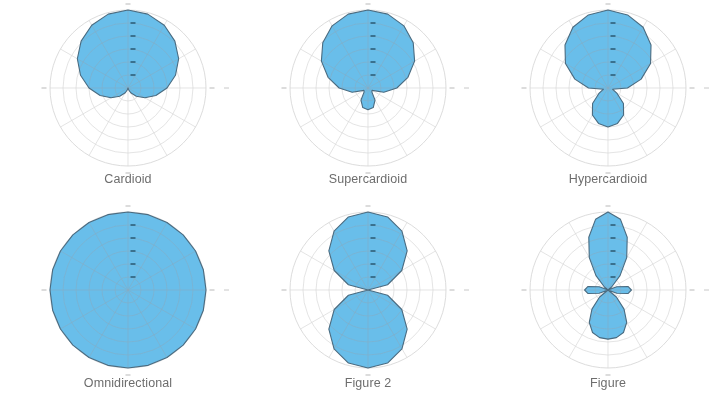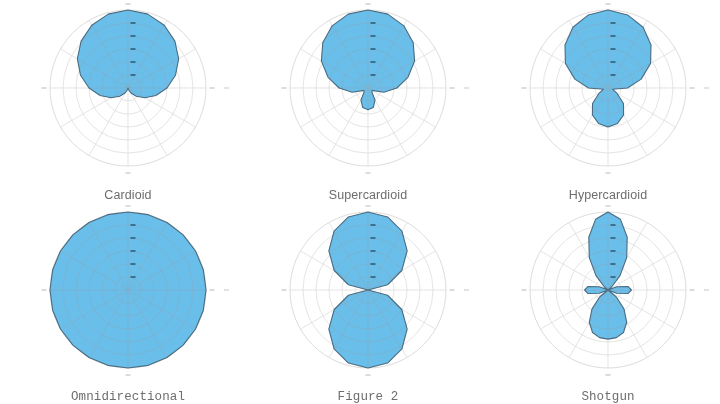--- a/index.html
+++ b/index.html
@@ -10,37 +10,37 @@
   }
   #figure{
     position:relative;width:720px;height:404px;
     display:grid;
     grid-template-columns:repeat(3,1fr);
     grid-template-rows:repeat(2,1fr);
   }
   .cell{
     position:relative;
     display:flex;flex-direction:column;
-    align-items:center;justify-content:space-between;margin-left:16px;
+    align-items:center;justify-content:flex-start;margin-left:16px;
   }
   .plotwrap{
     position:relative;
     width:190px;height:172px;
     margin-top:2px;
   }
   .plotwrap svg{display:block;overflow:visible;}
   .cap{
     font-size:12.5px;
     color:#6d6d6d;
     letter-spacing:.1px;
     white-space:nowrap;
     margin-top:-2px;
   }
   
-  .row2 .cap{margin-top:0px;font-family:Liberation Mono, monospace;}
+  .row2 .cap{margin-top:0px;}
 </style>
 </head>
 <body>
 
 <div id="figure">
 
   <div class="cell">
     <div class="plotwrap">
       <svg viewBox="0 0 190 172" width="190" height="172">
           <g>
@@ -432,16 +432,16 @@
             <line x1="97.5" y1="60" x2="102.5" y2="60" stroke="#2d5f7a" stroke-width="1.6"></line>
             <line x1="97.5" y1="73" x2="102.5" y2="73" stroke="#2d5f7a" stroke-width="1.6"></line>
             <line x1="8.5" y1="86" x2="13.5" y2="86" stroke="#b9b9b9" stroke-width="1"></line>
             <line x1="176.5" y1="86" x2="181.5" y2="86" stroke="#b9b9b9" stroke-width="1"></line>
             <line x1="92.5" y1="171" x2="97.5" y2="171" stroke="#b9b9b9" stroke-width="1"></line>
             <line x1="191" y1="86" x2="196" y2="86" stroke="#c8c8c8" stroke-width="1"></line>
             <line x1="92.5" y1="2" x2="97.5" y2="2" stroke="#b9b9b9" stroke-width="1"></line>
           </g>
         </svg>
     </div>
-    <div class="cap">Shotgun</div>
+    <div class="cap">Figure</div>
   </div>
 
 </div>
 
 </body></html>

